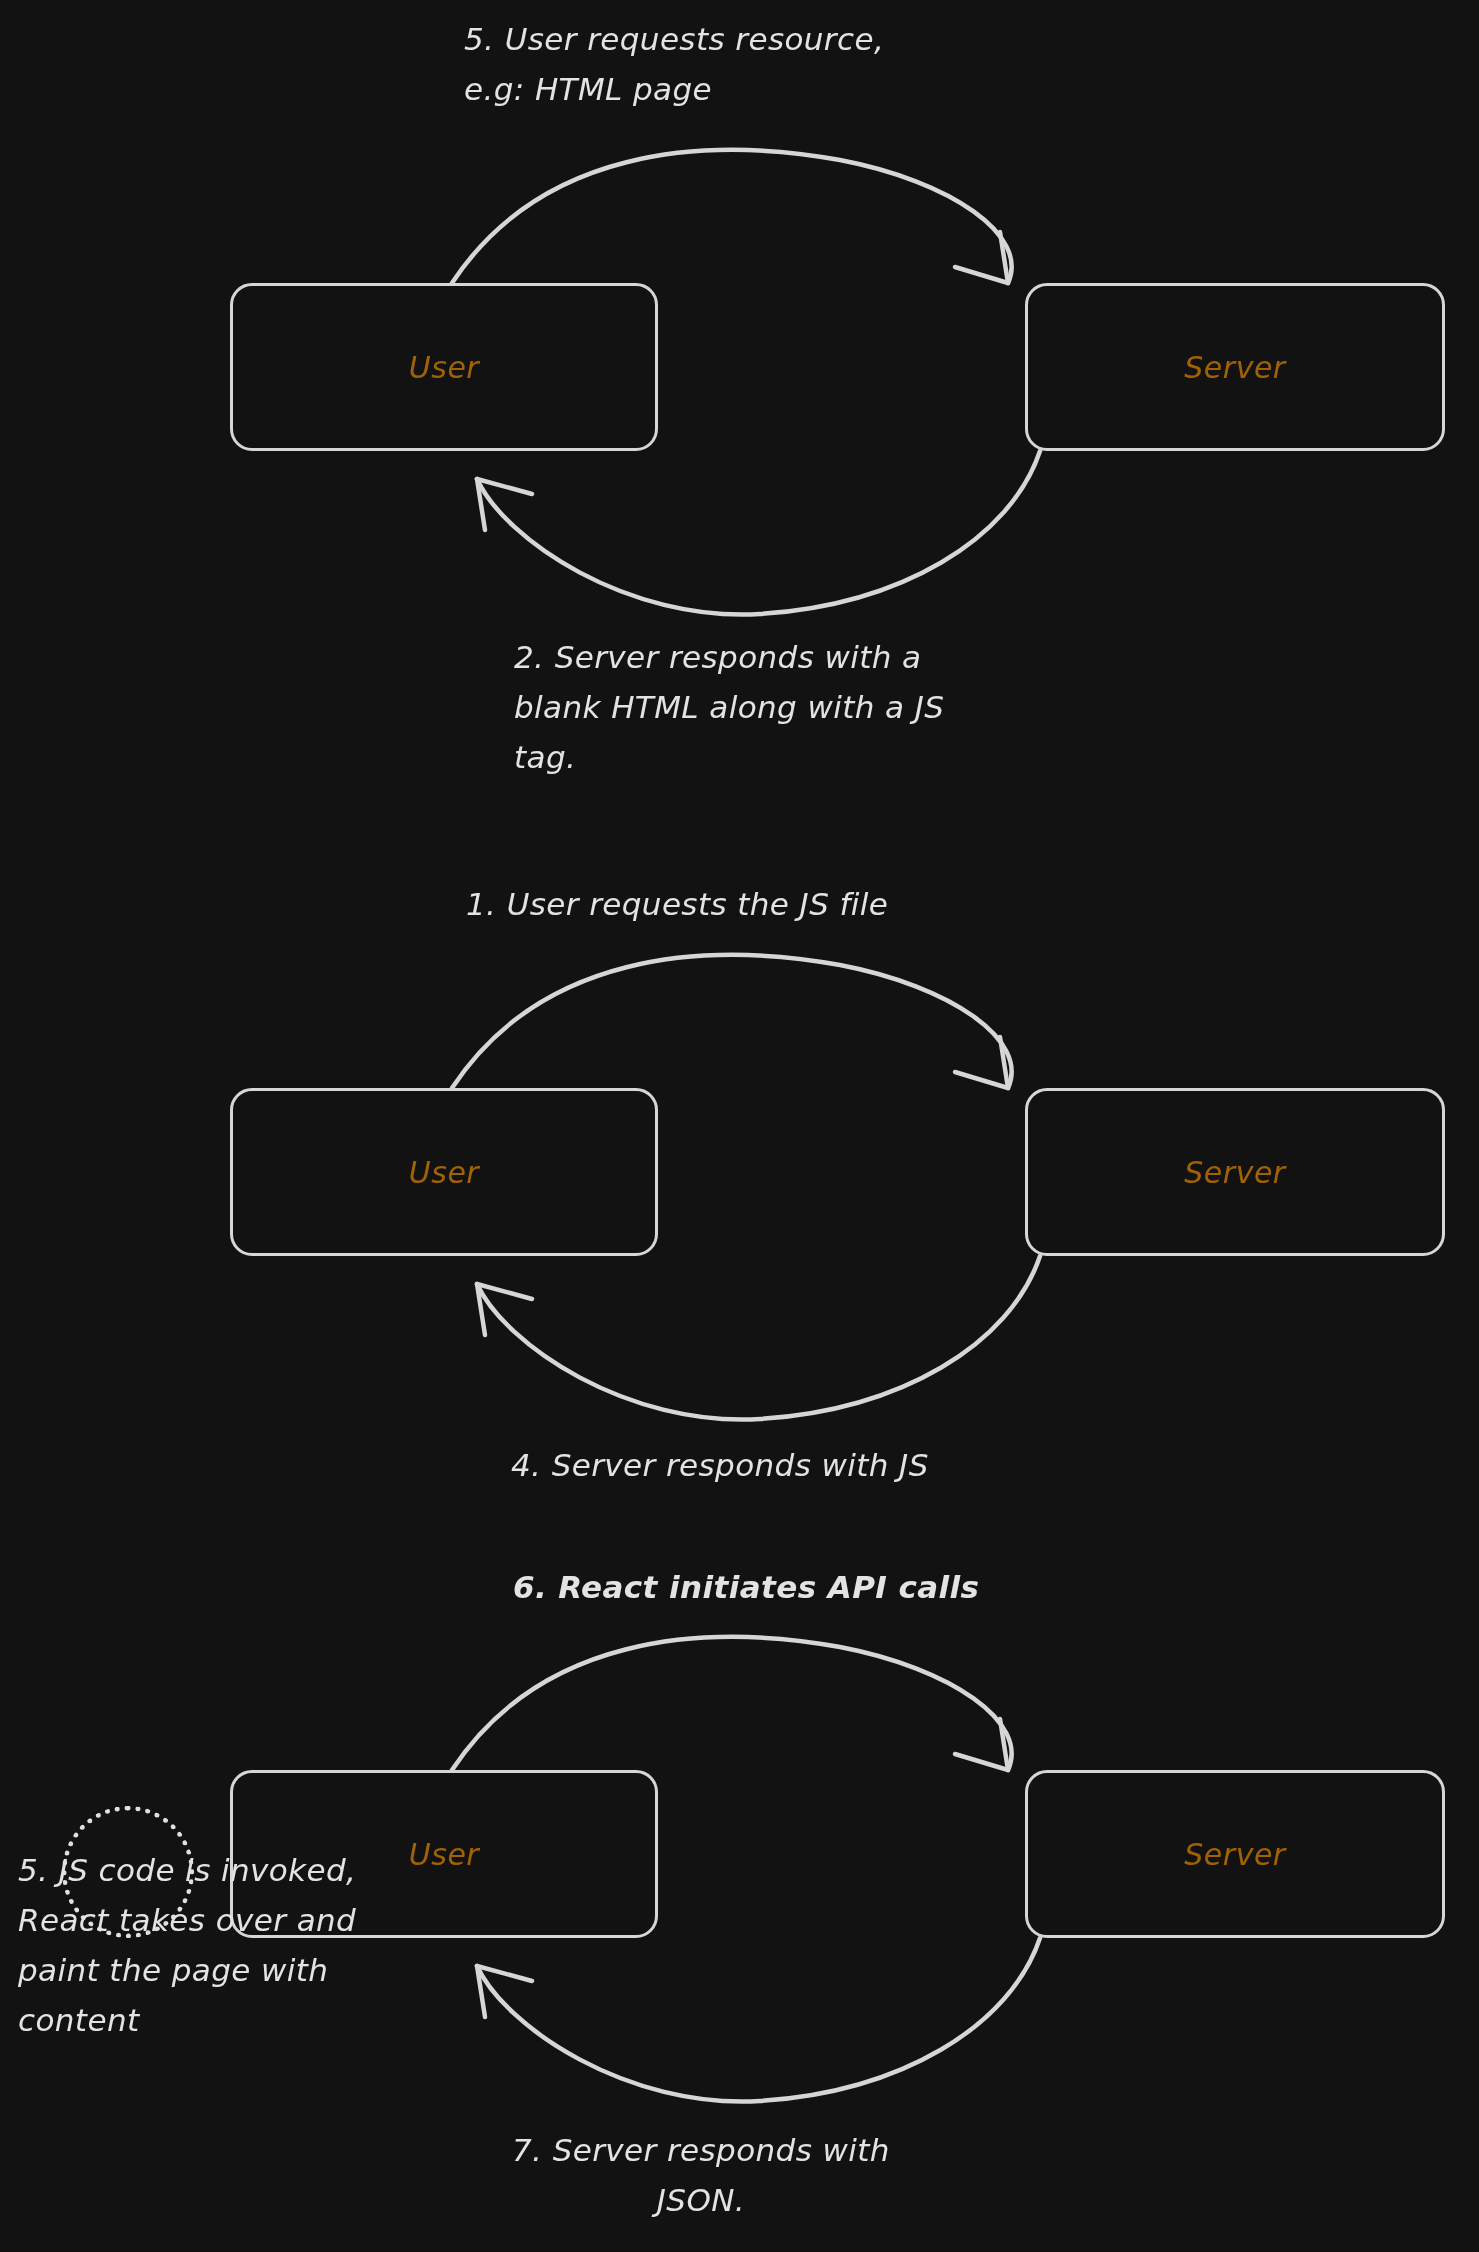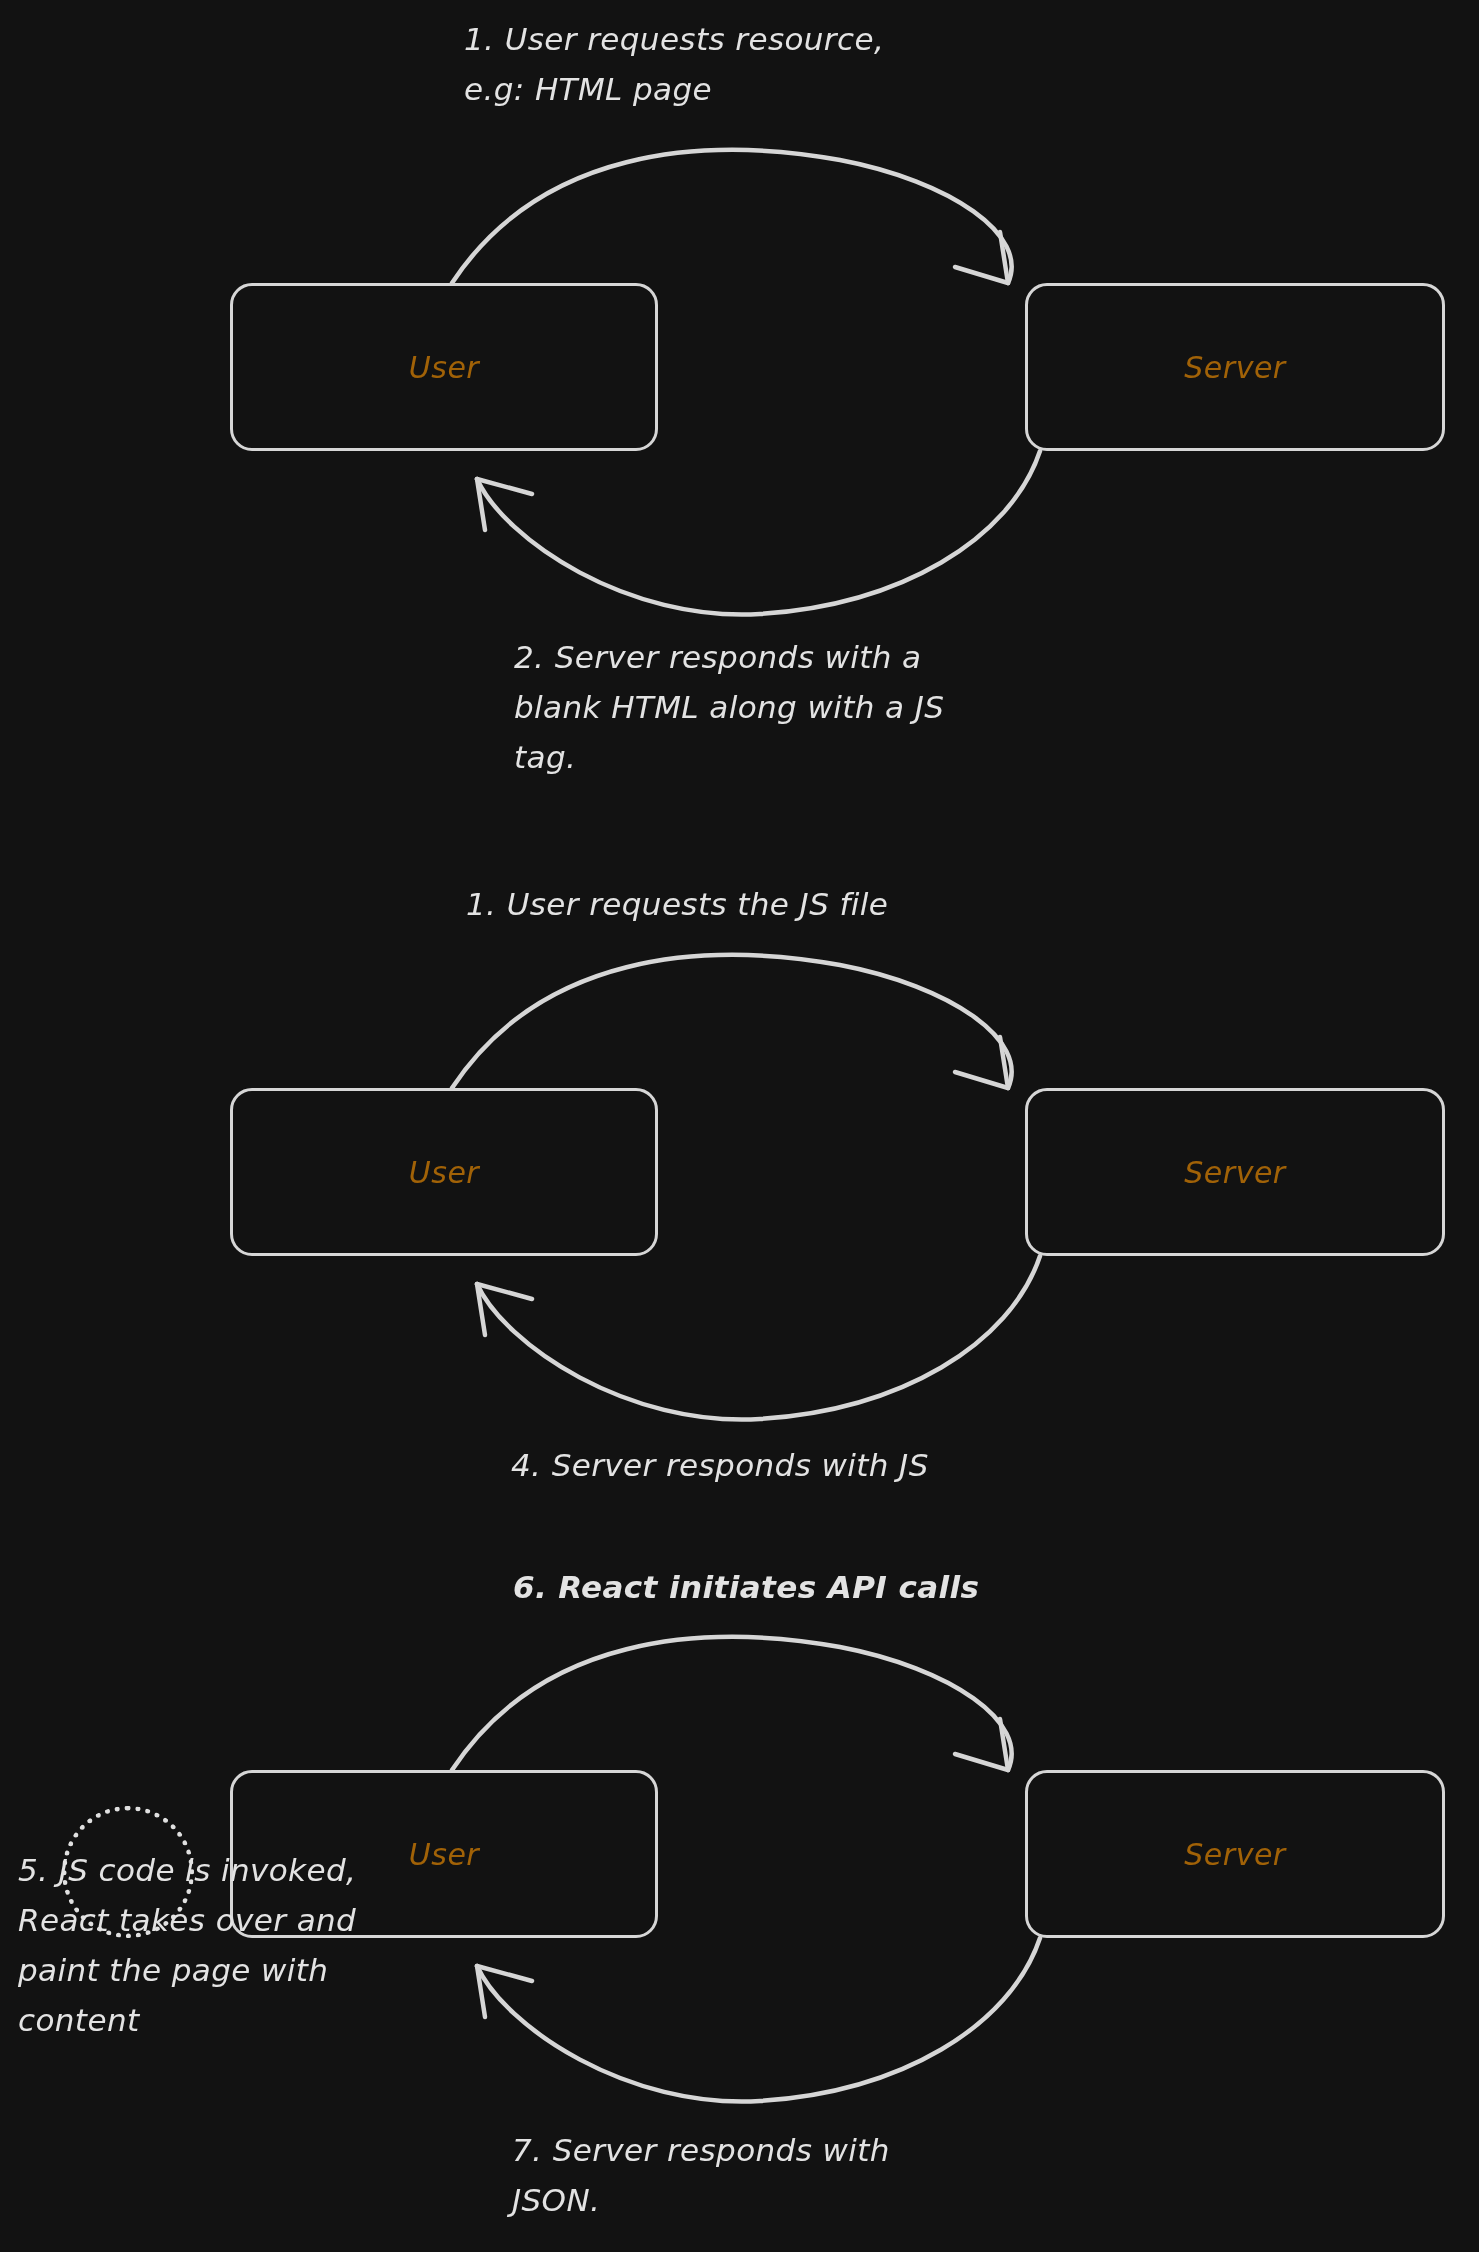--- a/index.html
+++ b/index.html
@@ -86,21 +86,21 @@
       <path d="M 452 1770 C 540 1637 700 1622 840 1647 C 950 1668 1030 1722 1008 1770"></path>
       <path d="M 1008 1770 L 1000 1719"></path>
       <path d="M 1008 1770 L 955 1754"></path>
 
       <path d="M 1040 1938 C 1010 2027 900 2092 760 2101 C 628 2109 505 2027 477 1966"></path>
       <path d="M 477 1966 L 485 2017"></path>
       <path d="M 477 1966 L 532 1981"></path>
     </g>
   </svg>
 
-  <div class="caption" style="left:464px; top:14px;">1. User requests resource,
+  <div class="caption" style="left:464px; top:14px;">5. User requests resource,
 e.g: HTML page</div>
 
   <div class="node-box" style="left:230px; top:283px; width:428px; height:168px;">
     <span class="node-label">User</span>
   </div>
 
   <div class="node-box" style="left:1025px; top:283px; width:420px; height:168px;">
     <span class="node-label">Server</span>
   </div>
 
@@ -130,16 +130,16 @@
 
   <div class="node-box" style="left:1025px; top:1770px; width:420px; height:168px;">
     <span class="node-label">Server</span>
   </div>
 
   <div class="caption" style="left:18px; top:1845px;">5. JS code is invoked,
 React takes over and
 paint the page with
 content</div>
 
-  <div class="caption" style="left:512px; top:2125px;">7. Server responds with
+  <div class="caption" style="left:512px; top:2125px;text-align:center;">7. Server responds with
 JSON.</div>
 
 </div>
 
 </body></html>

